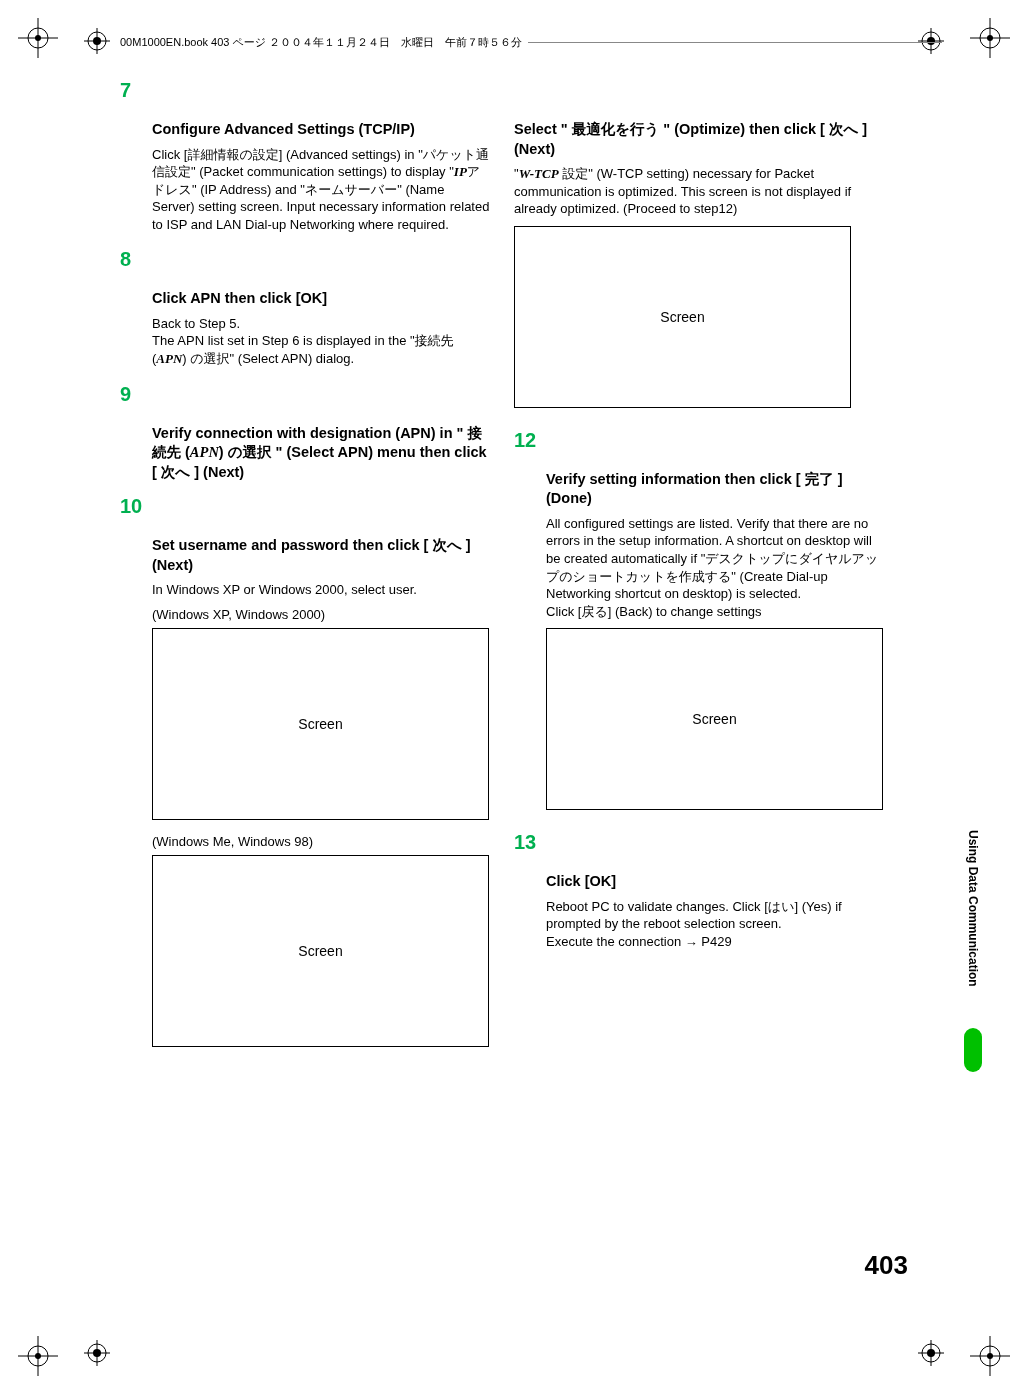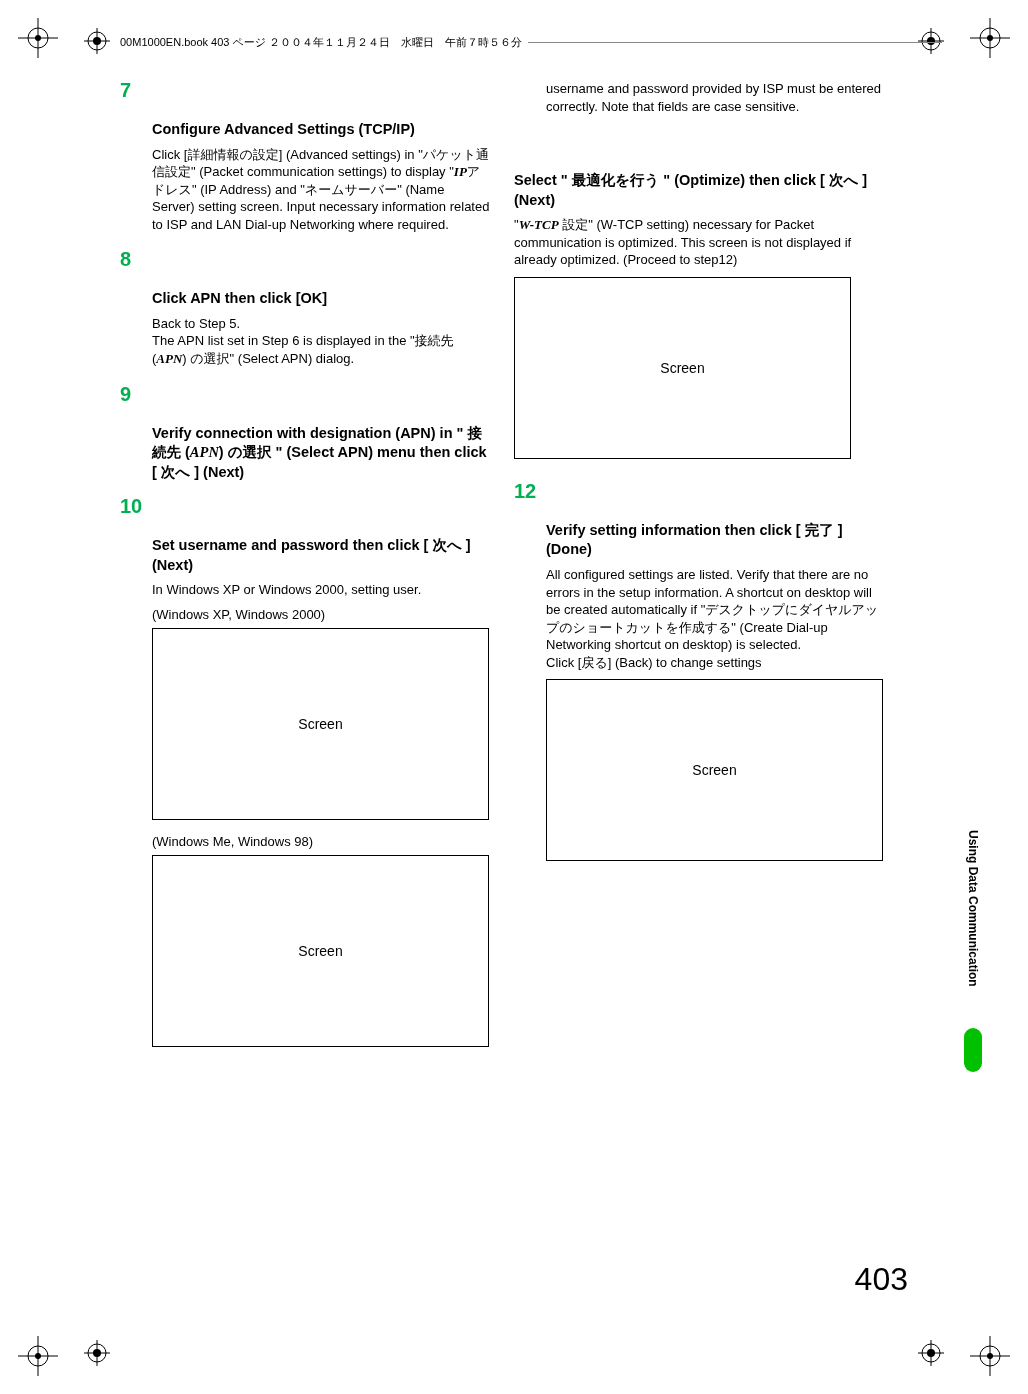--- a/index.html
+++ b/index.html
@@ -124,23 +124,22 @@
     top: 1028px;
     width: 18px;
     height: 44px;
     background: #00c000;
     border-radius: 9px;
   }
   .page-num {
     position: absolute;
     right: 120px;
     top: 1250px;
-    font-size: 32px;
-    font-weight: normal;
-    margin-top: 11px;
+    font-size: 26px;
+    font-weight: bold;
   }
   .italic-serif {
     font-family: "Times New Roman", serif;
     font-style: italic;
     font-weight: bold;
   }
 </style>
 </head>
 <body>
 
@@ -239,42 +238,36 @@
       <div class="step-num">9</div>
       <div class="step-body">
         <div class="step-title">Verify connection with designation (APN) in " 接続先 (<span class="italic-serif">APN</span>) の選択 " (Select APN) menu then click [ 次へ ] (Next)</div>
       </div>
     </div>
 
     <div class="step">
       <div class="step-num">10</div>
       <div class="step-body">
         <div class="step-title">Set username and password then click [ 次へ ] (Next)</div>
-        <div class="step-desc">In Windows XP or Windows 2000, setting user.</div>
+        <div class="step-desc">In Windows XP or Windows 2000, select user.</div>
         <div class="caption">(Windows XP, Windows 2000)</div>
         <div class="screen-box tall">
             <span>Screen</span>
           </div>
         <div class="caption">(Windows Me, Windows 98)</div>
         <div class="screen-box tall">
             <span>Screen</span>
           </div>
       </div>
     </div>
 
   </div>
 
   <div class="col">
 
-    <div class="step">
-      <div class="step-num"></div>
-      <div class="step-body">
-        <div class="step-desc">username and password provided by ISP must be entered correctly. Note that fields are case sensitive.</div>
-      </div>
-    </div>
 
     <div class="step">
       <div class="step-body">
         <div class="step-title">Select " 最適化を行う " (Optimize) then click [ 次へ ] (Next)</div>
         <div class="step-desc">"<span class="italic-serif">W-TCP</span> 設定" (W-TCP setting) necessary for Packet communication is optimized. This screen is not displayed if already optimized. (Proceed to step12)</div>
         <div class="screen-box">
             <span>Screen</span>
           </div>
       </div>
     </div>
@@ -283,19 +276,26 @@
       <div class="step-num">12</div>
       <div class="step-body">
         <div class="step-title">Verify setting information then click [ 完了 ] (Done)</div>
         <div class="step-desc">All configured settings are listed. Verify that there are no errors in the setup information. A shortcut on desktop will be created automatically if "デスクトップにダイヤルアップのショートカットを作成する" (Create Dial-up Networking shortcut on desktop) is selected.<br>Click [戻る] (Back) to change settings</div>
         <div class="screen-box">
             <span>Screen</span>
           </div>
       </div>
     </div>
 
+    <div class="step">
+      <div class="step-num">13</div>
+      <div class="step-body">
+        <div class="step-title">Click [OK]</div>
+        <div class="step-desc">Reboot PC to validate changes. Click [はい] (Yes) if prompted by the reboot selection screen.<br>Execute the connection → P429</div>
+      </div>
+    </div>
 
   </div>
 </div>
 
 <div class="side-tab">Using Data Communication</div>
 <div class="side-bubble"></div>
 <div class="page-num">403</div>
 
 </body></html>

